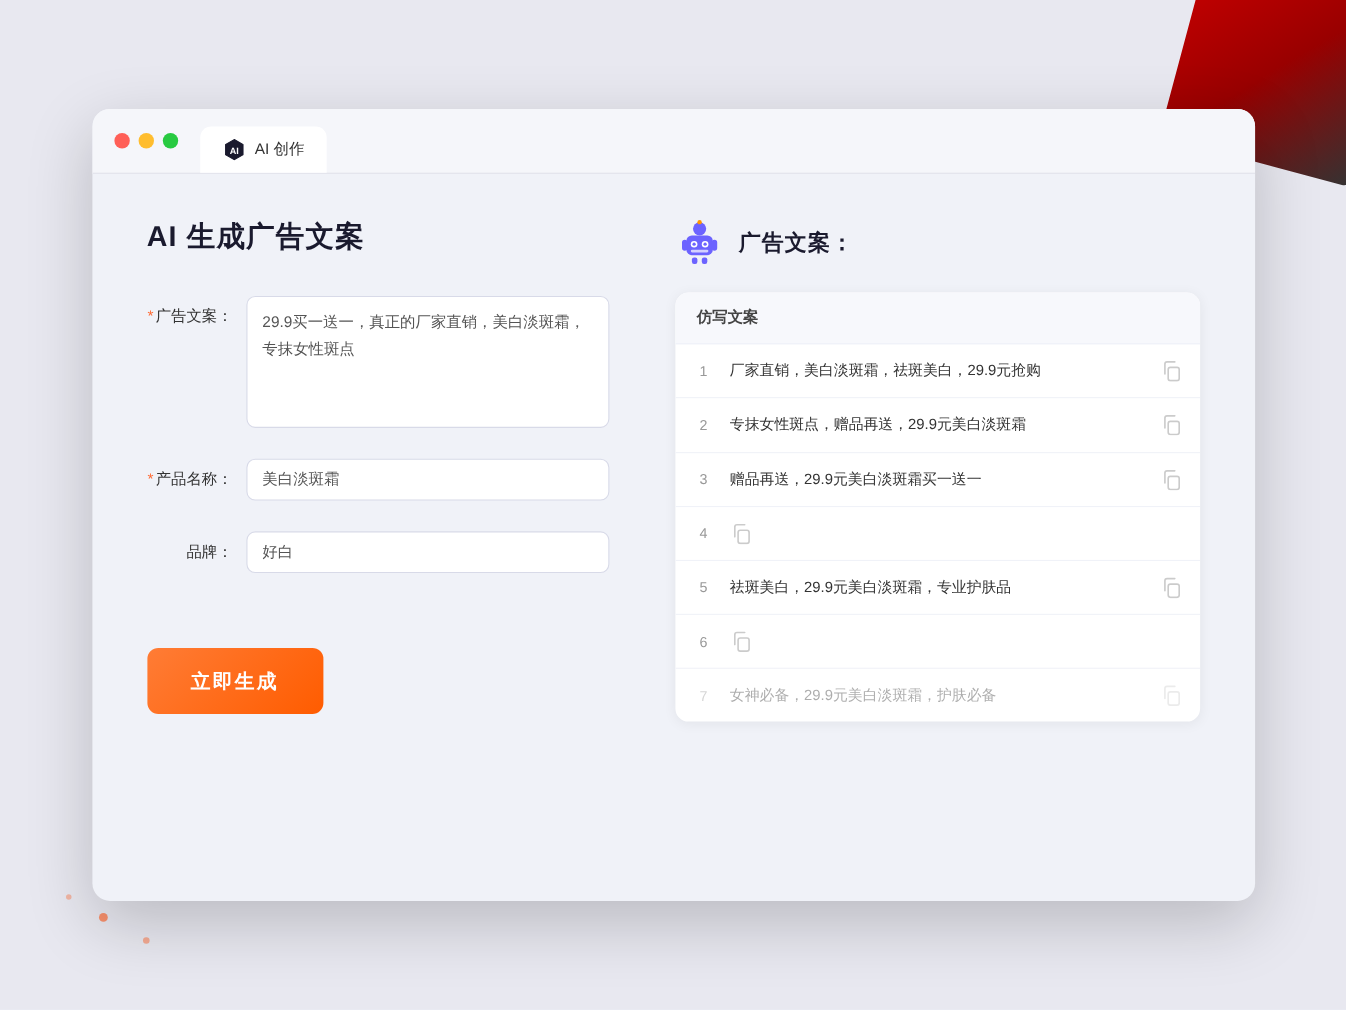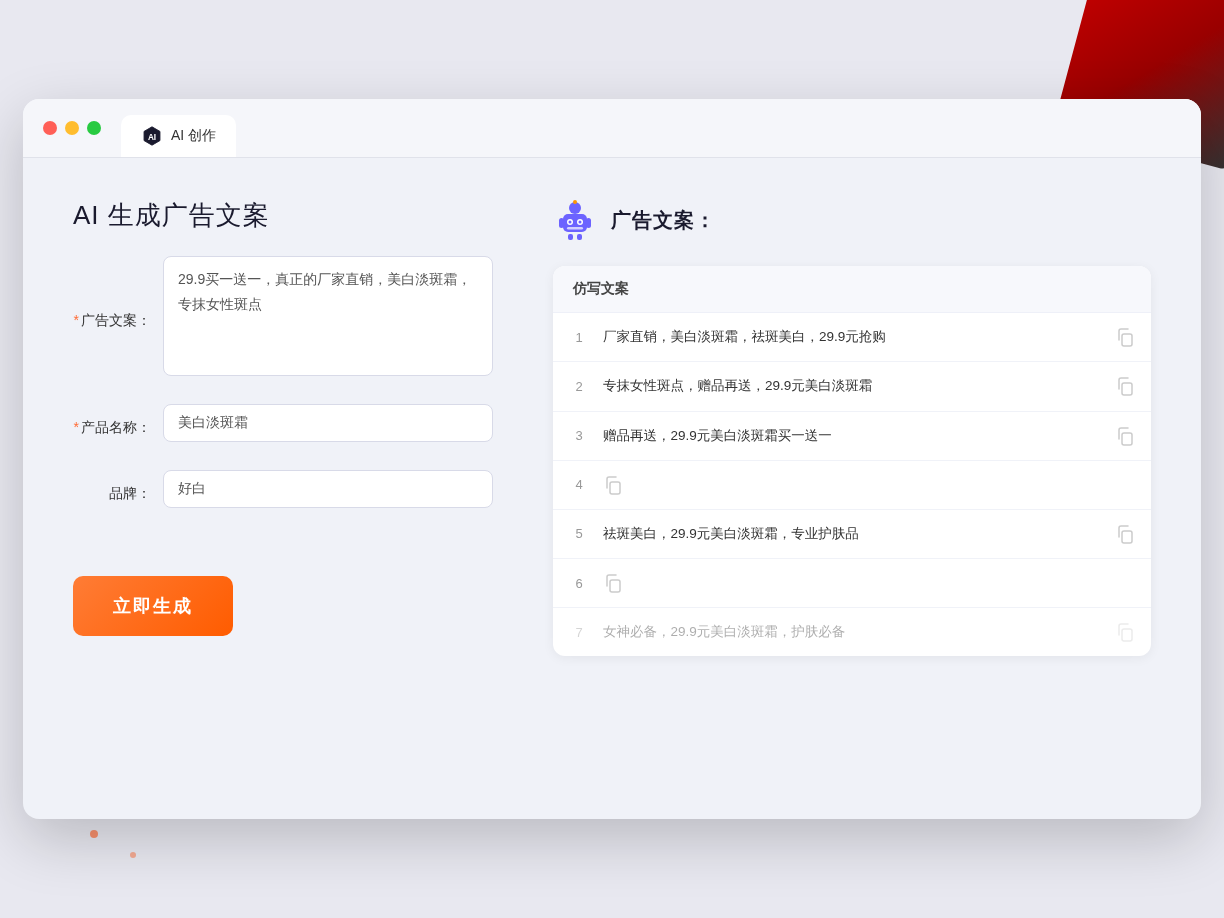--- a/index.html
+++ b/index.html
@@ -35,21 +35,21 @@
       background: linear-gradient(135deg, #cc0000, #990000, #333);
       transform: rotate(15deg);
       border-radius: 8px;
     }
 
     
     .browser-window {
       background: #f0f2f8;
       border-radius: 16px;
       box-shadow: 0 20px 60px rgba(0,0,0,0.2);
-      width: 1178px;
+      width: 1057px;
       min-height: 720px;
       overflow: hidden;
       position: relative;
       z-index: 10;
     }
 
     
     .title-bar {
       background: #f5f6fa;
       padding: 16px 20px 0 20px;
@@ -101,29 +101,29 @@
       min-height: 640px;
     }
 
     
     .left-panel {
       flex: 0 0 420px;
     }
 
     .page-title {
       font-size: 26px;
-      font-weight: 400;
+      font-weight: 700;
       color: #1a1a2e;
-      margin-bottom: 23px;
+      margin-bottom: 36px;
       letter-spacing: 1px;
     }
 
     .form-group {
       display: flex;
-      align-items: center;
+      align-items: flex-start;
       margin-bottom: 28px;
     }
 
     .form-label {
       font-size: 14px;
       color: #333;
       min-width: 90px;
       padding-top: 10px;
       text-align: right;
       padding-right: 12px;

